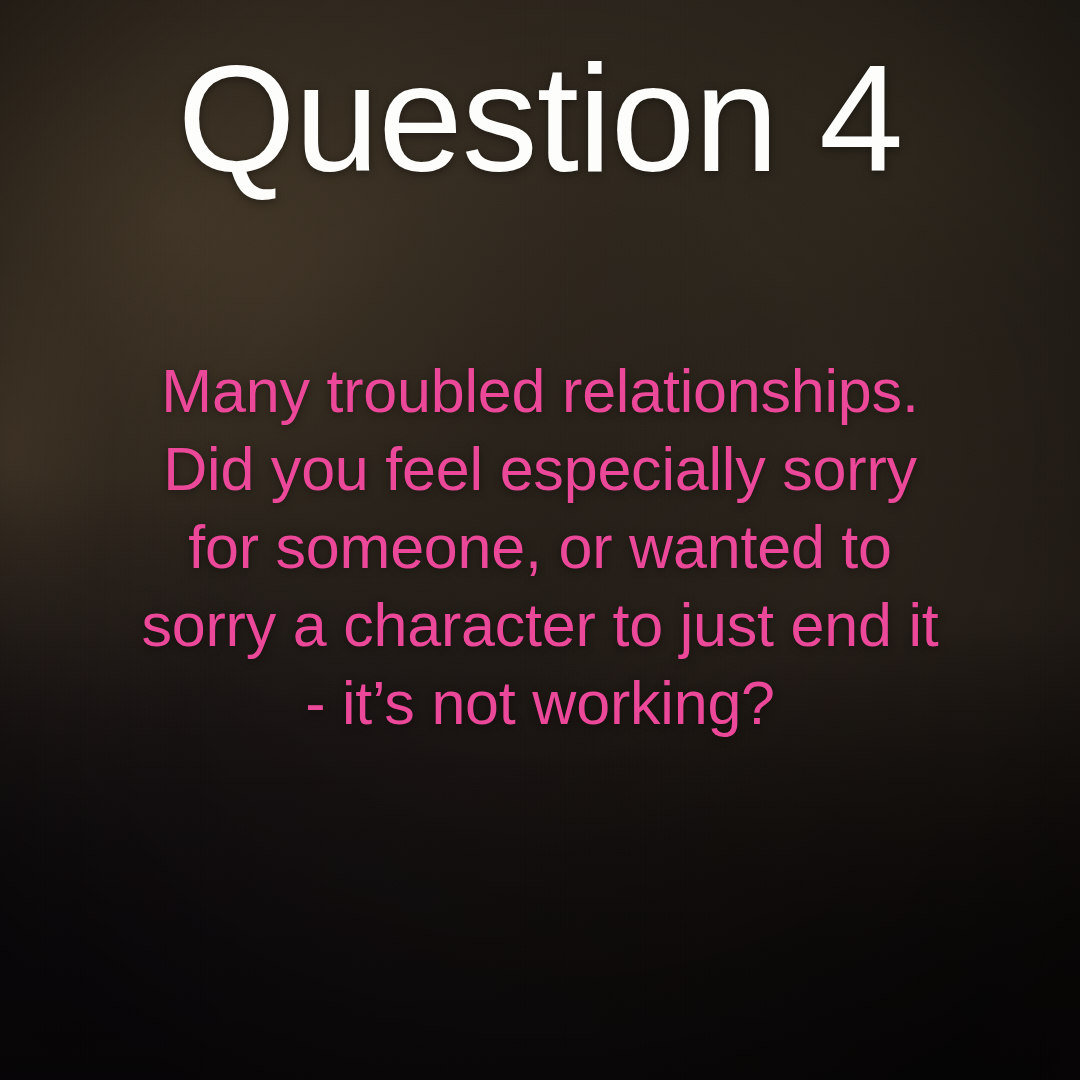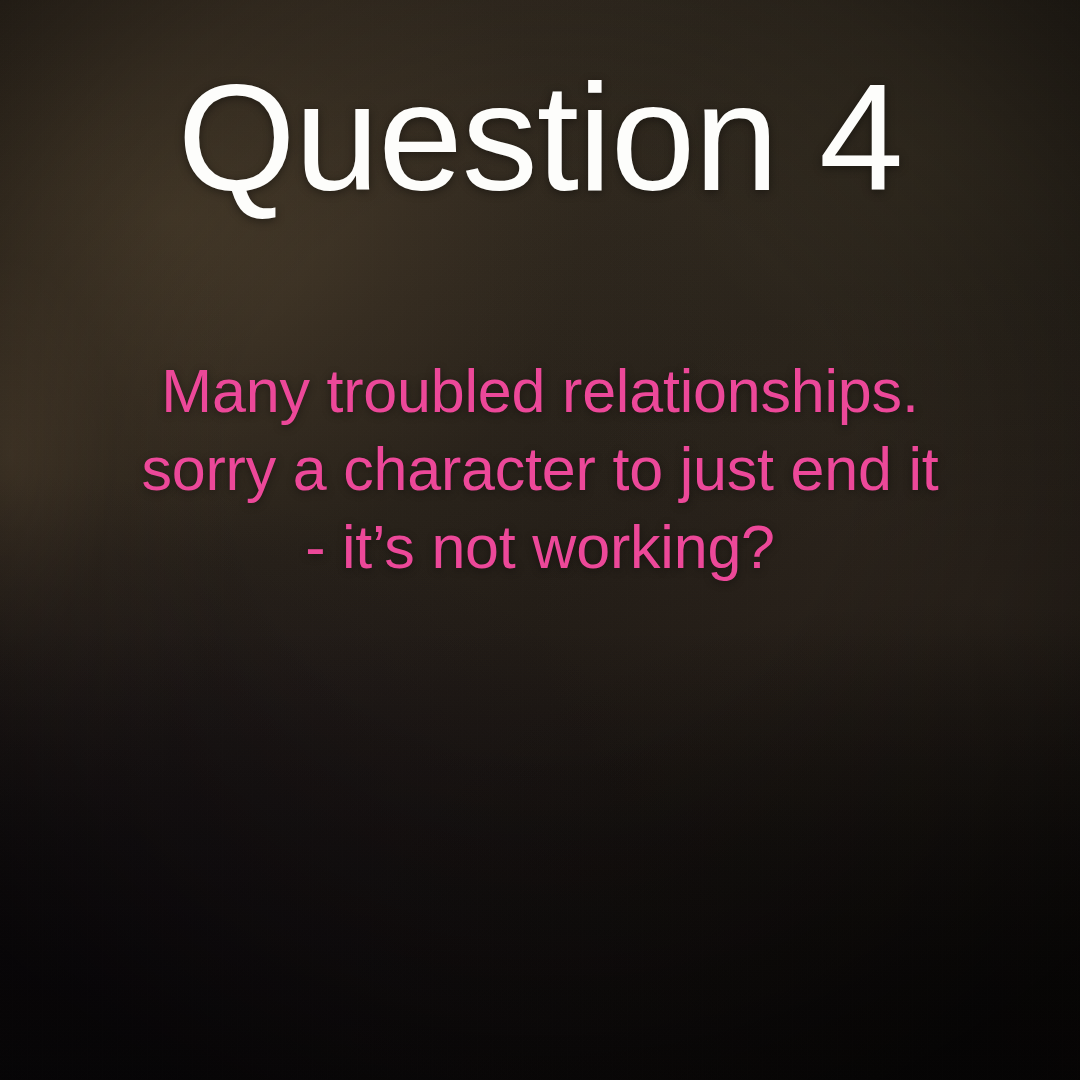--- a/index.html
+++ b/index.html
@@ -126,21 +126,21 @@
 
   
   .content {
     position: absolute;
     inset: 0;
     z-index: 5;
   }
 
   .slide-title {
     position: absolute;
-    top: 61px;
+    top: 42px;
     left: 0;
     right: 0;
     text-align: center;
     color: #fdfdfb;
     font-size: 152px;
     line-height: 1;
     font-weight: 400;
     letter-spacing: -1px;
     text-shadow: 0 2px 10px rgba(0,0,0,0.42);
   }
@@ -179,18 +179,20 @@
   <div class="bg-layer bg-shadow-bottom"></div>
   <div class="bg-layer bg-vignette"></div>
   <div class="bg-layer bg-grain"></div>
 
   <div class="content">
 
     <div class="slide-title">Question 4</div>
 
     <div class="slide-body">
       <span class="body-line">Many troubled relationships.</span>
+      <span class="body-line">Did you feel especially sorry</span>
+      <span class="body-line">for someone, or wanted to</span>
       <span class="body-line">sorry a character to just end it</span>
       <span class="body-line">- it’s not working?</span>
     </div>
 
   </div>
 </div>
 
 </body></html>

